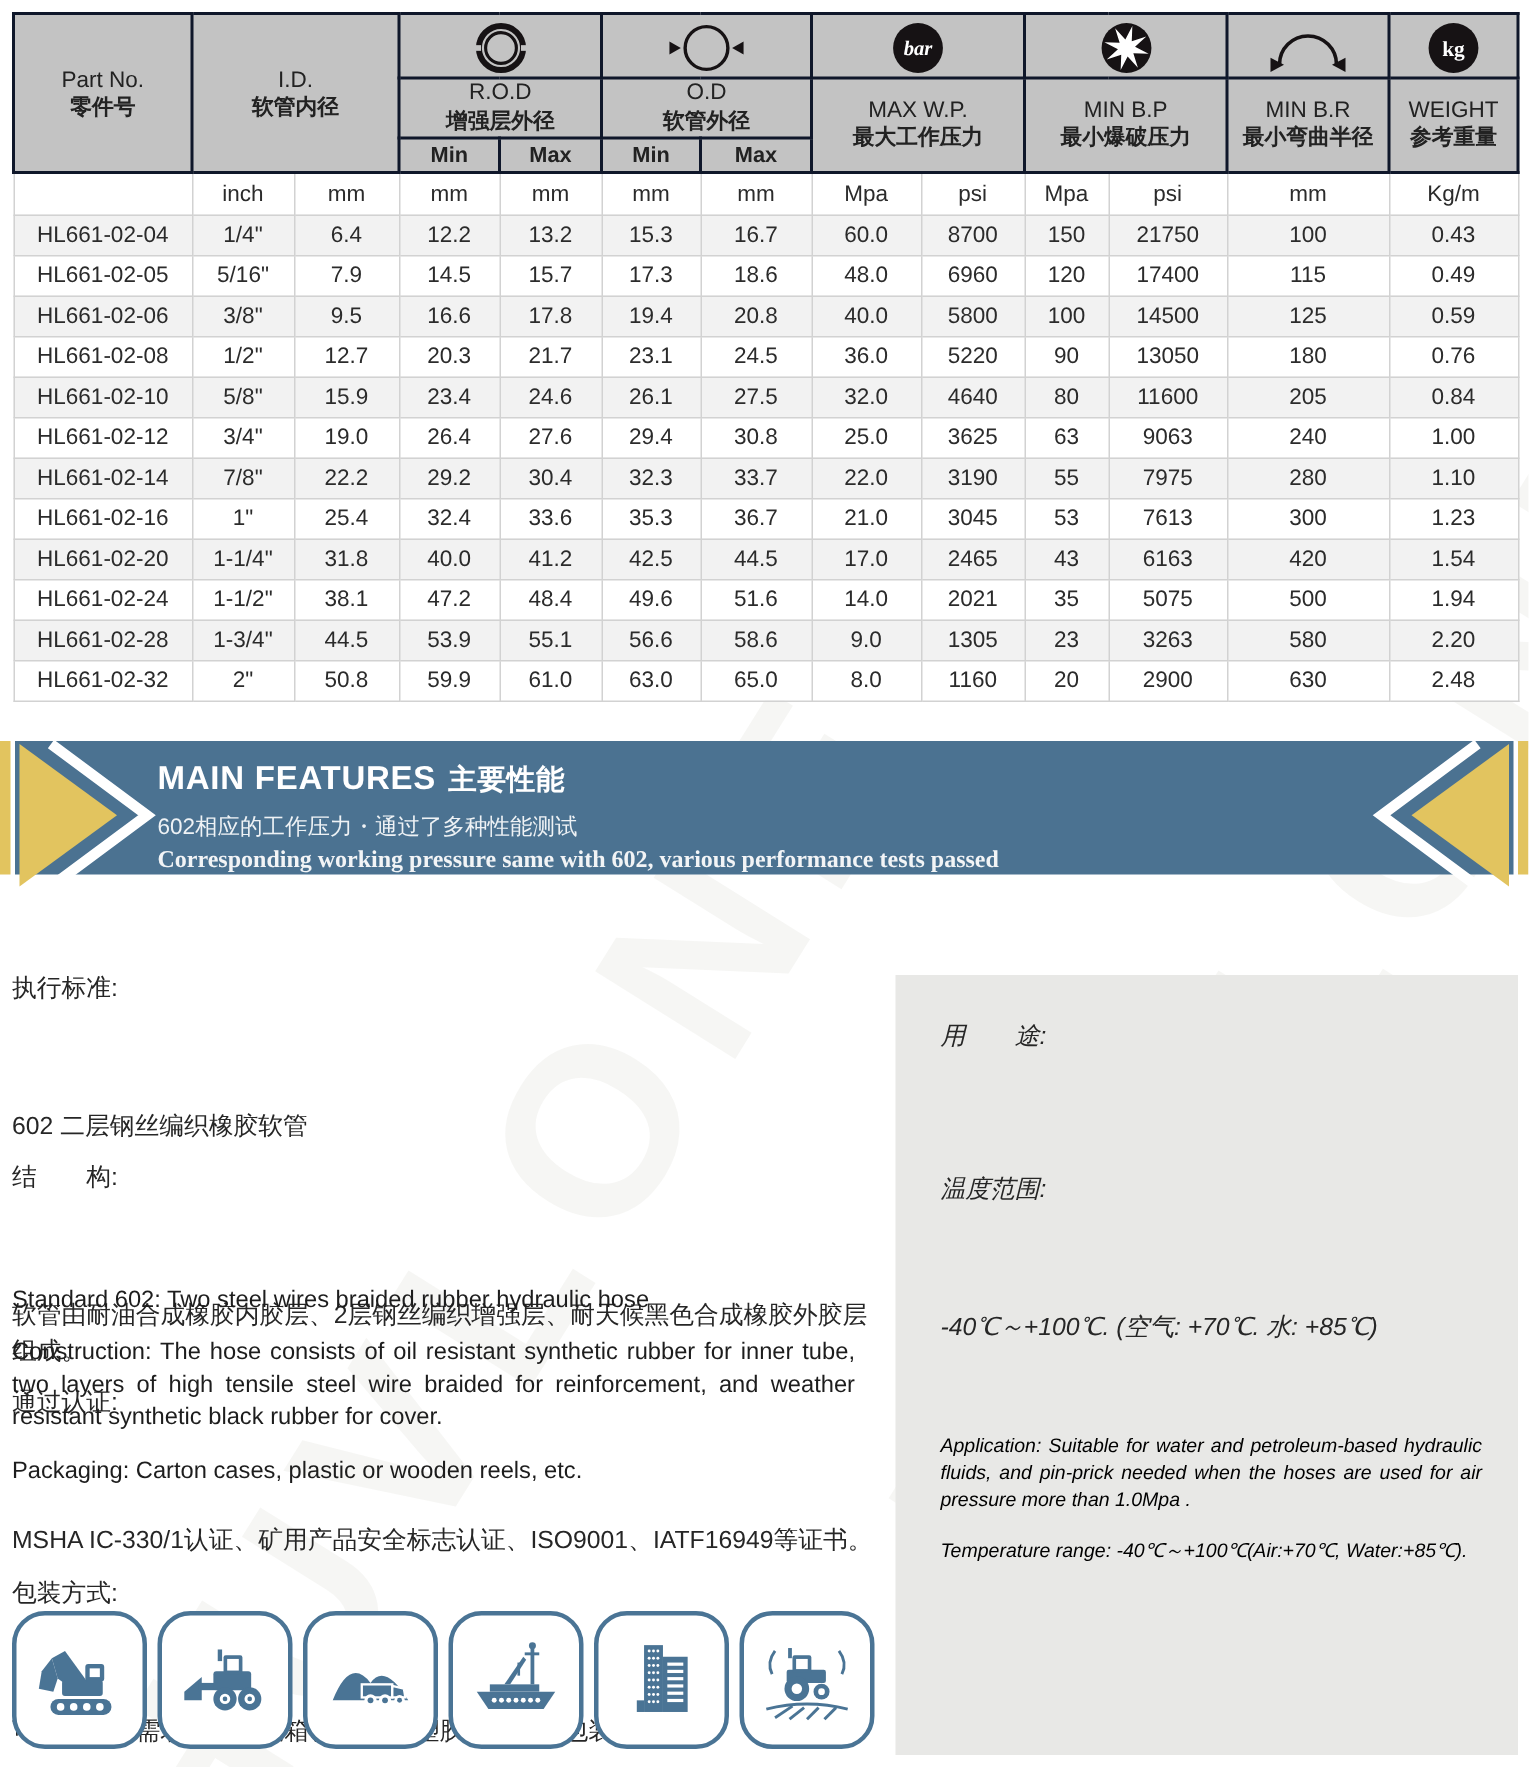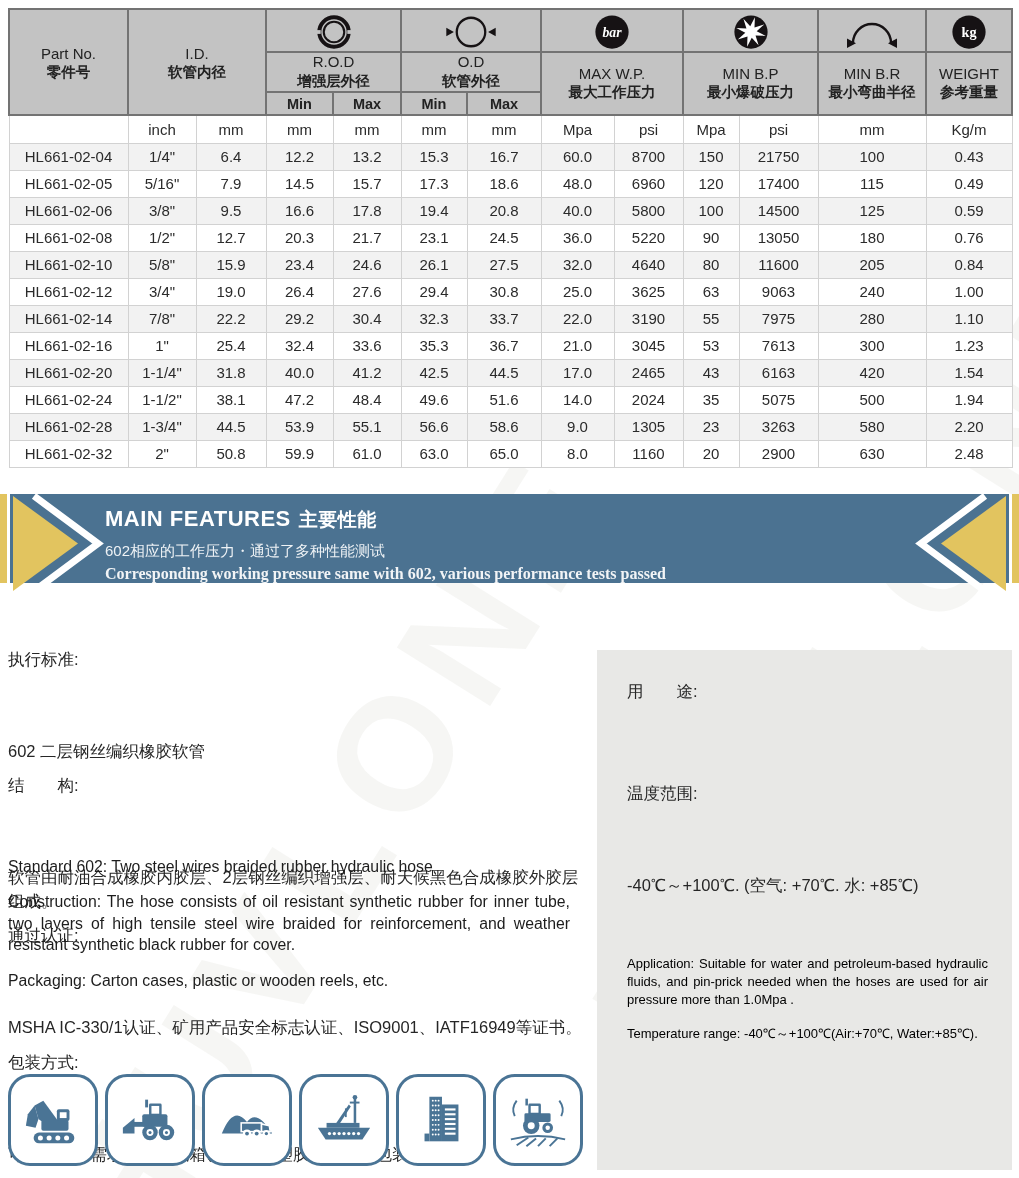--- a/index.html
+++ b/index.html
@@ -8,21 +8,21 @@
   .page { position:relative; width:1019px; height:1178px; background:#fff; }
 
   
   .wm { position:absolute; font-weight:bold; color:rgba(188,184,172,0.13);
         font-size:160px; letter-spacing:18px; white-space:nowrap; z-index:0;
         transform:rotate(-58deg); pointer-events:none; }
 
   
   table.spec { position:absolute; left:8px; top:8px; width:1003px; z-index:2;
                border-collapse:collapse; table-layout:fixed; }
-  table.spec th { background:#c3c3c3; border:2px solid #737373; color:#222;
+  table.spec th { background:#c3c3c3; border:2px solid #0f172a; color:#222;
                   font-size:15px; text-align:center; vertical-align:middle; }
   table.spec .hdr-en { font-weight:normal; font-size:15px; line-height:1.25; }
   table.spec .hdr-cn { font-weight:bold; font-size:14.5px; line-height:1.3; }
   tr.icon-row th { height:42px; padding-top:3px; }
   tr.name-row th { height:40px; }
   tr.minmax-row th { height:23px; font-weight:bold; font-size:14.5px; }
   table.spec td { border:1px solid #d2d2d2; text-align:center; font-size:15px;
                   color:#2b2b2b; height:27px; background:#fff; }
   tr.unit-row td { height:28px; }
   tr.row-odd td { background:#f2f2f2; }
@@ -46,21 +46,21 @@
   .cn-specs { position:absolute; left:8px; top:648px; width:578px; z-index:2; }
   .cn-item { display:flex; margin-bottom:11px; font-size:16.5px; line-height:1.42; color:#262626;flex-direction:column; }
   .cn-item .lbl { flex:0 0 92px; white-space:nowrap; }
   .cn-item .txt { flex:1; }
 
   .en-specs { position:absolute; left:8px; top:856px; width:562px; z-index:2; }
   .en-specs p { font-size:15.8px; line-height:1.36; text-align:justify;
                 margin-bottom:14px; color:#1d1d1d; }
 
   .right-panel { position:absolute; left:597px; top:650px; width:415px; height:520px;
-                 background:#e8e8e6; z-index:1; padding:30px 24px 0 30px; }
+                 background:#e8e8e6; z-index:1; padding:30px 24px 0 30px;font-style:italic; }
   .right-panel .cn-item { font-size:16.5px; margin-bottom:10px; }
   .panel-en { margin-top:58px; }
   .panel-en p { font-size:13px; line-height:1.38; text-align:justify;
                 margin-bottom:16px; color:#000000; }
 
   
   .badges { position:absolute; left:8px; top:1074px; display:flex; gap:7px; z-index:2; }
   .badge { width:90px; height:92px; border:3px solid #4a7495; border-radius:22px;
            background:#fff; display:flex; align-items:center; justify-content:center; }
   .badge svg { width:62px; height:62px; }
@@ -326,21 +326,21 @@
         </tr>
         <tr class="row-even">
           <td>HL661-02-24</td>
           <td>1-1/2"</td>
           <td>38.1</td>
           <td>47.2</td>
           <td>48.4</td>
           <td>49.6</td>
           <td>51.6</td>
           <td>14.0</td>
-          <td>2024</td>
+          <td>2021</td>
           <td>35</td>
           <td>5075</td>
           <td>500</td>
           <td>1.94</td>
         </tr>
         <tr class="row-odd">
           <td>HL661-02-28</td>
           <td>1-3/4"</td>
           <td>44.5</td>
           <td>53.9</td>

